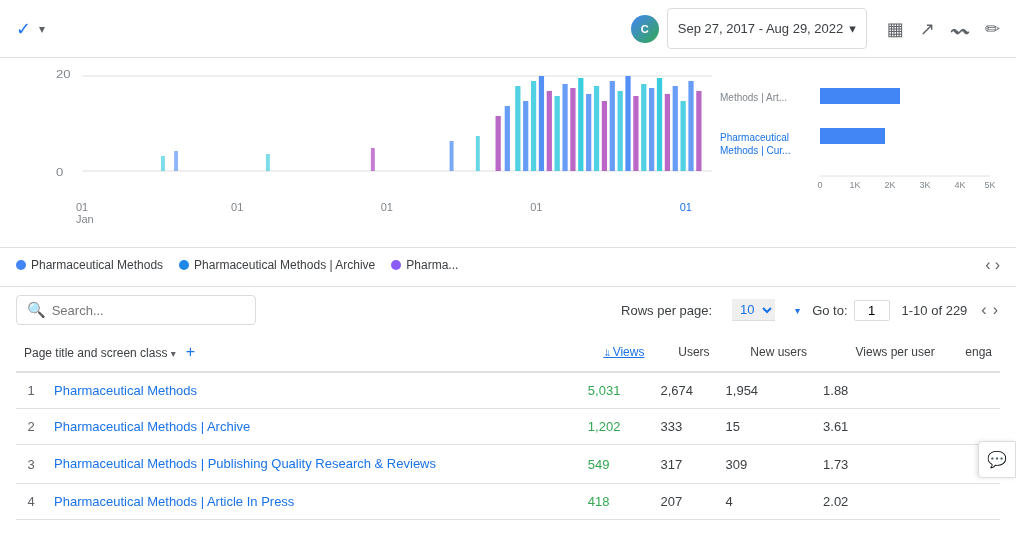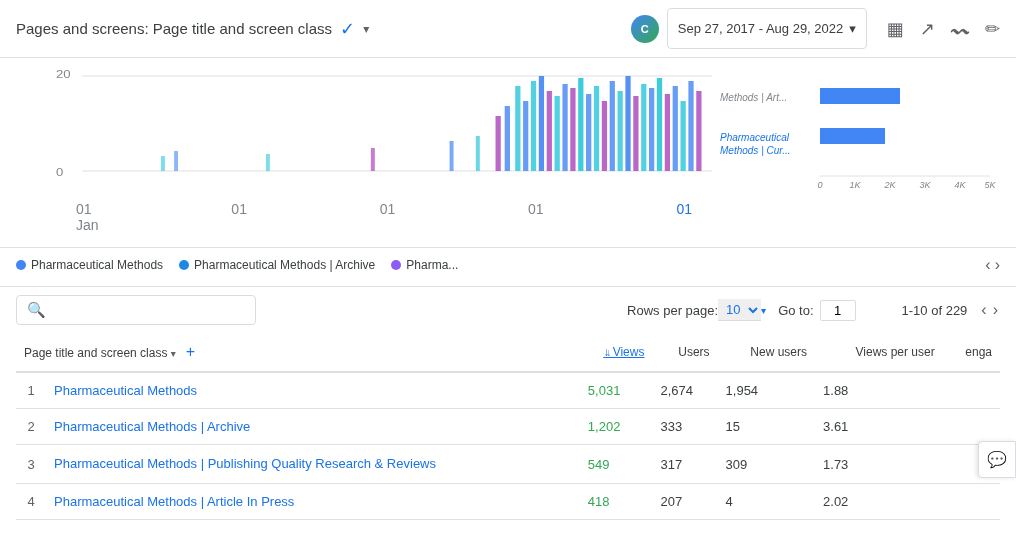--- a/index.html
+++ b/index.html
@@ -20,21 +20,21 @@
     }
     .header-icons { display: flex; gap: 16px; align-items: center; margin-left: 12px; }
     .header-icon { font-size: 18px; color: #5f6368; cursor: pointer; }
 
     
     .chart-area {
       display: flex; padding: 8px 16px; gap: 8px; height: 190px;
       border-bottom: 1px solid #e0e0e0; position: relative; overflow: hidden;
     }
     .line-chart { flex: 1; position: relative; margin-left: 40px; }
-    .bar-chart-right { width: 280px; position: relative; font-style: italic; }
+    .bar-chart-right { width: 280px; position: relative; }
 
     
     .legend {
       display: flex; align-items: center; padding: 8px 16px 12px;
       gap: 16px; border-bottom: 1px solid #e0e0e0; flex-wrap: wrap;
     }
     .legend-item { display: flex; align-items: center; gap: 5px; font-size: 12px; color: #3c4043; }
     .legend-dot { width: 10px; height: 10px; border-radius: 50%; }
     .legend-nav { margin-left: auto; display: flex; gap: 4px; }
     .legend-nav-btn { background: none; border: none; cursor: pointer; font-size: 16px; color: #5f6368; }
@@ -43,31 +43,31 @@
     .table-controls {
       display: flex; align-items: center; padding: 8px 16px;
       gap: 12px;
     }
     .search-box {
       display: flex; align-items: center; border: 1px solid #dadce0;
       border-radius: 4px; padding: 5px 10px; gap: 6px; width: 240px;
     }
     .search-icon { color: #9aa0a6; font-size: 15px; }
     .search-input { border: none; outline: none; font-size: 13px; color: #3c4043; width: 100%; background: transparent; }
-    .rows-per-page { display: flex; align-items: center; gap: 0; margin-left: auto; font-size: 13px; color: #3c4043; }
+    .rows-per-page { display: flex; align-items: center; gap: 20px; margin-left: auto; font-size: 13px; color: #3c4043; }
     .rows-select {
       border: none; border-bottom: 1px solid #dadce0; outline: none;
       font-size: 13px; padding: 2px 4px; cursor: pointer; color: #1a73e8;
     }
     .goto { display: flex; align-items: center; gap: 6px; font-size: 13px; }
     .goto-input {
       width: 36px; border: 1px solid #dadce0; border-radius: 2px;
       text-align: center; font-size: 13px; padding: 2px 4px; outline: none;
     }
-    .page-info { font-size: 13px; color: #3c4043; margin-left: 34px; }
+    .page-info { font-size: 13px; color: #3c4043; }
     .page-nav { display: flex; gap: 2px; }
     .page-nav-btn { background: none; border: none; cursor: pointer; font-size: 16px; color: #5f6368; padding: 2px; }
 
     
     .table-wrapper { padding: 0 16px; }
     table { width: 100%; border-collapse: collapse; }
     thead tr { border-bottom: 2px solid #e0e0e0; }
     thead th {
       padding: 10px 8px; text-align: right; font-size: 12px;
       font-weight: 500; color: #3c4043; white-space: nowrap;
@@ -106,21 +106,20 @@
       width: 28px; height: 28px; border-radius: 50%;
       background: linear-gradient(135deg, #4285f4, #34a853);
       display: flex; align-items: center; justify-content: center;
       color: white; font-size: 11px; font-weight: bold;
     }
   </style>
 </head>
 <body>
 
 <div class="header">
-  <span class="header-title">Pages and screens: Page title and screen class</span>
   <span class="check-icon">✓</span>
   <span class="dropdown-arrow">▾</span>
   <div class="header-spacer"></div>
   <div class="custom-avatar">C</div>
   <div class="date-range">
     <span>Sep 27, 2017 - Aug 29, 2022</span>
     <span>▾</span>
   </div>
   <div class="header-icons">
     <span class="header-icon">▦</span>
@@ -169,21 +168,21 @@
       <rect x="80" y="90" width="3" height="15" fill="#26c6da" opacity="0.6"></rect>
       <rect x="90" y="85" width="3" height="20" fill="#4285f4" opacity="0.6"></rect>
       <rect x="160" y="88" width="3" height="17" fill="#26c6da" opacity="0.6"></rect>
       <rect x="240" y="82" width="3" height="23" fill="#9c27b0" opacity="0.6"></rect>
       <rect x="300" y="75" width="3" height="30" fill="#4285f4" opacity="0.7"></rect>
       <rect x="320" y="70" width="3" height="35" fill="#26c6da" opacity="0.7"></rect>
       <rect x="335" y="50" width="4" height="55" fill="#9c27b0" opacity="0.7"></rect>
       <rect x="342" y="40" width="4" height="65" fill="#4285f4" opacity="0.8"></rect>
     </svg>
     
-    <div style="display:flex; justify-content:space-between; padding: 2px 20px 0; font-size:14px; color:#80868b;">
+    <div style="display:flex; justify-content:space-between; padding: 2px 20px 0; font-size:11px; color:#80868b;">
       <span>01<br>Jan</span>
       <span>01</span>
       <span>01</span>
       <span>01</span>
       <span style="color:#1a73e8;">01</span>
     </div>
   </div>
 
   <div class="bar-chart-right">
     <svg width="100%" height="130" viewBox="0 0 280 130">
@@ -222,20 +221,21 @@
   </div>
   <div class="legend-nav">
     <button class="legend-nav-btn">‹</button>
     <button class="legend-nav-btn">›</button>
   </div>
 </div>
 
 <div class="table-controls">
   <div class="search-box">
     <span class="search-icon">🔍</span>
+    <input class="search-input" type="text" placeholder="Search..." style="">
   </div>
 
   <div class="rows-per-page">
     <span>Rows per page:</span>
     <select class="rows-select">
       <option value="10">10</option>
       <option value="25">25</option>
       <option value="50">50</option>
     </select>
     <span style="color:#1a73e8; font-size:10px;">▾</span>

